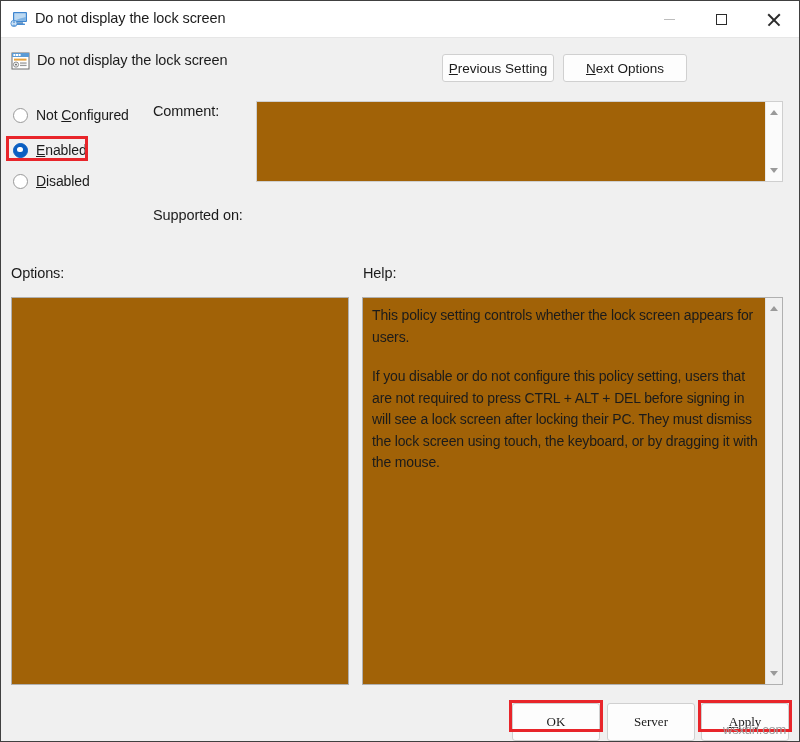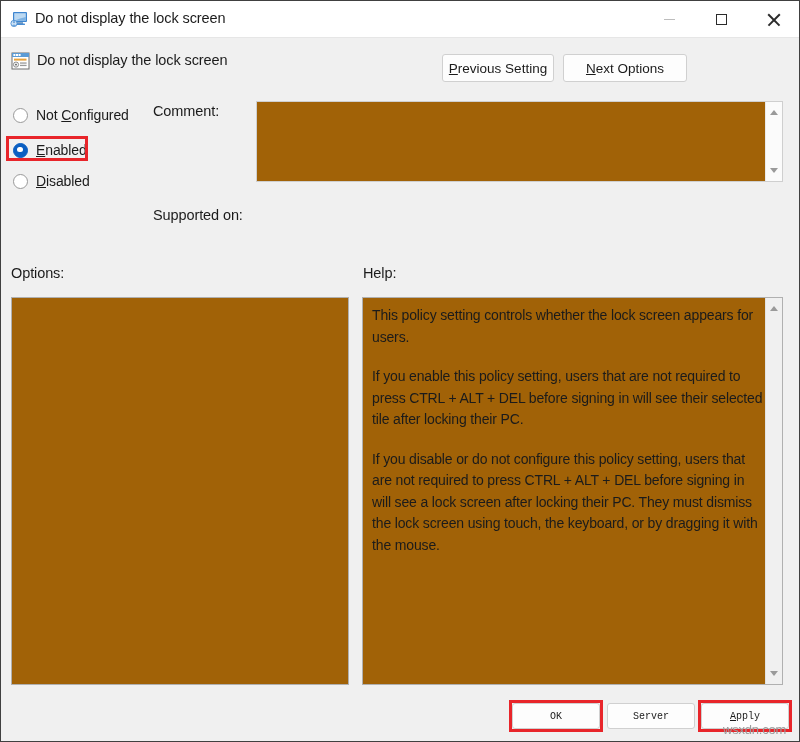--- a/index.html
+++ b/index.html
@@ -228,26 +228,26 @@
     border-left: 4.5px solid transparent;
     border-right: 4.5px solid transparent;
   }
   .arrow.up   { top: 8px;    border-bottom: 5px solid #9a9a9a; }
   .arrow.down { bottom: 8px; border-top: 5px solid #9a9a9a; }
 
   
   .footbtn {
     position: absolute;
     top: 702px;
-    height: 26px;
+    height: 38px;
     background: #fdfdfd;
     border: 1px solid #d0d0d0;
     border-radius: 3px;
-    font-family: Liberation Mono, monospace;
-    font-size: 10px;
+    font-family: Liberation Serif, serif;
+    font-size: 13px;
     color: #1b1b1b;
     cursor: default;
     padding: 0;
     box-sizing: border-box;
   }
   #ok-button     { left: 511px; width: 88px; }
   #cancel-button { left: 606px; width: 88px; }
   #apply-button  { left: 700px; width: 88px; }
 
   .watermark {
@@ -335,21 +335,20 @@
 
   <div class="field-label" id="options-label">Options:</div>
   <div class="textbox" id="options-panel">
     <div class="box-text"></div>
   </div>
 
   <div class="field-label" id="help-label">Help:</div>
   <div class="textbox" id="help-panel">
     <div class="help-content">
       <p>This policy setting controls whether the lock screen appears for users.</p>
-      <p>If you enable this policy setting, users that are not required to press CTRL + ALT + DEL before signing in will see their selected tile after locking their PC.</p>
       <p>If you disable or do not configure this policy setting, users that are not required to press CTRL + ALT + DEL before signing in will see a lock screen after locking their PC. They must dismiss the lock screen using touch, the keyboard, or by dragging it with the mouse.</p>
     </div>
     <div class="vscroll flat">
       <span class="arrow up"></span>
       <span class="arrow down"></span>
     </div>
   </div>
 
   <button class="footbtn" id="ok-button">OK</button>
   <button class="footbtn" id="cancel-button">Server</button>

